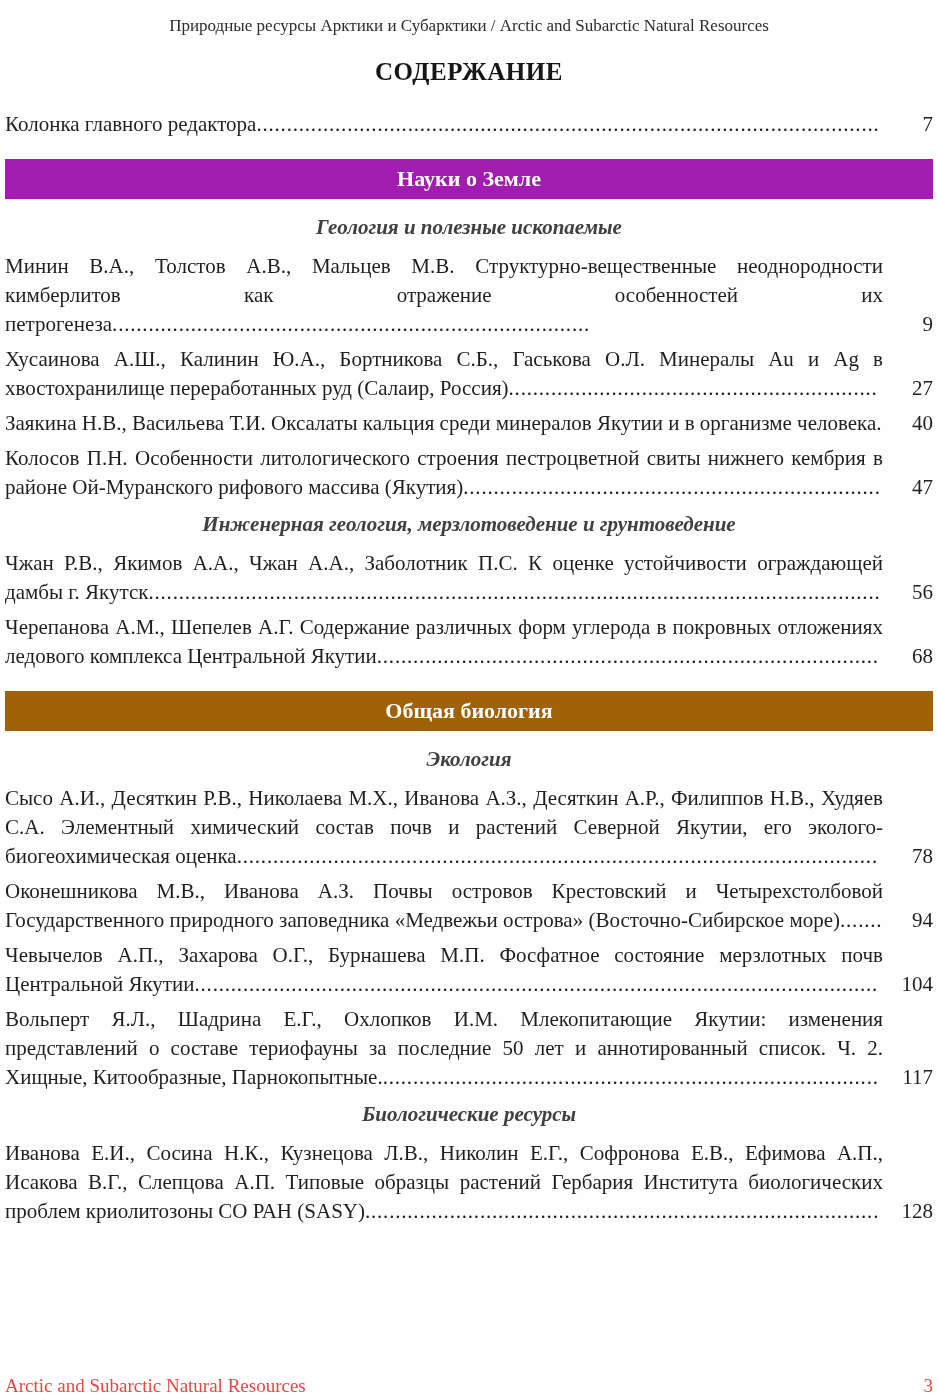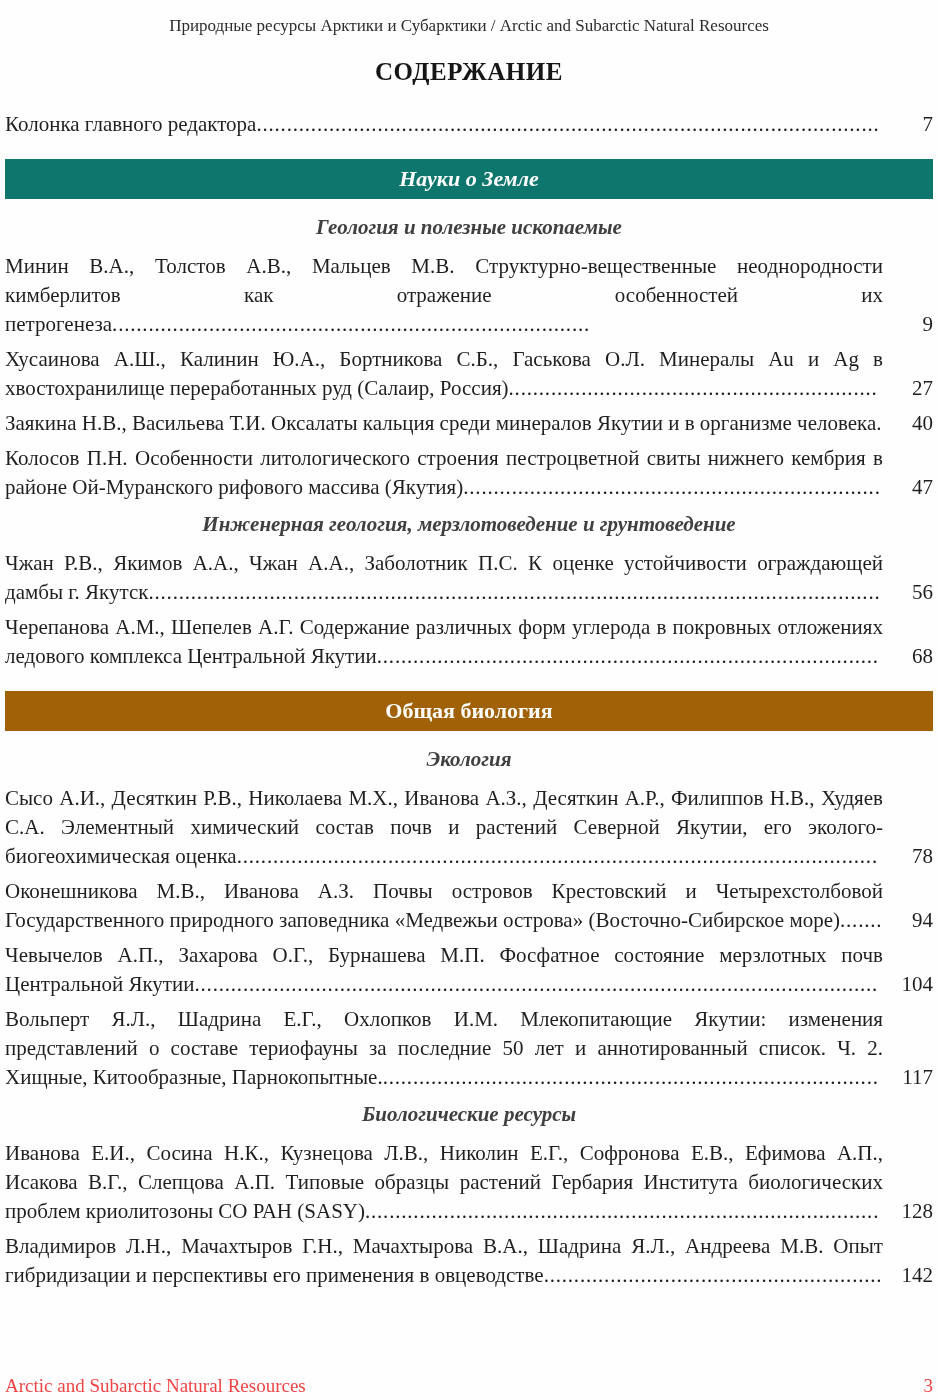--- a/index.html
+++ b/index.html
@@ -77,37 +77,36 @@
 <div class="page">
   <div class="running-header">Природные ресурсы Арктики и Субарктики / Arctic and Subarctic Natural Resources</div>
 
   <h1 class="toc-title">СОДЕРЖАНИЕ</h1>
 
   <div id="front-entries">
       <p class="entry"><span class="etitle">Колонка главного редактора</span><span class="dots">.......................................................................................................</span><span class="page-num">7</span></p>
     </div>
 
   <div id="sections">
-      <div class="band" style="background: #0f766e; color: rgb(255, 255, 255); font-style: italic;">Науки о Земле</div>
+      <div class="band" style="background: #a21caf; color: rgb(255, 255, 255);">Науки о Земле</div>
       <div class="subheading">Геология и полезные ископаемые</div>
       <p class="entry"><span class="authors">Минин В.А., Толстов А.В., Мальцев М.В.</span> <span class="etitle">Структурно-вещественные неоднородности кимберлитов как отражение особенностей их петрогенеза</span><span class="dots">...............................................................................</span><span class="page-num">9</span></p>
       <p class="entry"><span class="authors">Хусаинова А.Ш., Калинин Ю.А., Бортникова С.Б., Гаськова О.Л.</span> <span class="etitle">Минералы Au и Ag в хвостохранилище переработанных руд (Салаир, Россия)</span><span class="dots">.............................................................</span><span class="page-num">27</span></p>
       <p class="entry"><span class="authors">Заякина Н.В., Васильева Т.И.</span> <span class="etitle">Оксалаты кальция среди минералов Якутии и в организме человека</span><span class="dots">.</span><span class="page-num">40</span></p>
       <p class="entry"><span class="authors">Колосов П.Н.</span> <span class="etitle">Особенности литологического строения пестроцветной свиты нижнего кембрия в районе Ой-Муранского рифового массива (Якутия)</span><span class="dots">.....................................................................</span><span class="page-num">47</span></p>
       <div class="subheading later">Инженерная геология, мерзлотоведение и грунтоведение</div>
       <p class="entry"><span class="authors">Чжан Р.В., Якимов А.А., Чжан А.А., Заболотник П.С.</span> <span class="etitle">К оценке устойчивости ограждающей дамбы г. Якутск</span><span class="dots">.........................................................................................................................</span><span class="page-num">56</span></p>
       <p class="entry"><span class="authors">Черепанова А.М., Шепелев А.Г.</span> <span class="etitle">Содержание различных форм углерода в покровных отложениях ледового комплекса Центральной Якутии</span><span class="dots">...................................................................................</span><span class="page-num">68</span></p>
       <div class="band" style="background: #a16207; color: rgb(255, 255, 255);">Общая биология</div>
       <div class="subheading">Экология</div>
       <p class="entry"><span class="authors">Сысо А.И., Десяткин Р.В., Николаева М.Х., Иванова А.З., Десяткин А.Р., Филиппов Н.В., Худяев С.А.</span> <span class="etitle">Элементный химический состав почв и растений Северной Якутии, его эколого-биогеохимическая оценка</span><span class="dots">..........................................................................................................</span><span class="page-num">78</span></p>
       <p class="entry"><span class="authors">Оконешникова М.В., Иванова А.З.</span> <span class="etitle">Почвы островов Крестовский и Четырехстолбовой Государственного природного заповедника «Медвежьи острова» (Восточно-Сибирское море)</span><span class="dots">.......</span><span class="page-num">94</span></p>
       <p class="entry"><span class="authors">Чевычелов А.П., Захарова О.Г., Бурнашева М.П.</span> <span class="etitle">Фосфатное состояние мерзлотных почв Центральной Якутии</span><span class="dots">.................................................................................................................</span><span class="page-num">104</span></p>
       <p class="entry"><span class="authors">Вольперт Я.Л., Шадрина Е.Г., Охлопков И.М.</span> <span class="etitle">Млекопитающие Якутии: изменения представлений о составе териофауны за последние 50 лет и аннотированный список. Ч. 2. Хищные, Китообразные, Парнокопытные.</span><span class="dots">..................................................................................</span><span class="page-num">117</span></p>
       <div class="subheading later">Биологические ресурсы</div>
       <p class="entry"><span class="authors">Иванова Е.И., Сосина Н.К., Кузнецова Л.В., Николин Е.Г., Софронова Е.В., Ефимова А.П., Исакова В.Г., Слепцова А.П.</span> <span class="etitle">Типовые образцы растений Гербария Института биологических проблем криолитозоны СО РАН (SASY)</span><span class="dots">.....................................................................................</span><span class="page-num">128</span></p>
-      <p class="entry"><span class="authors">Владимиров Л.Н., Мачахтыров Г.Н., Мачахтырова В.А., Шадрина Я.Л., Андреева М.В.</span> <span class="etitle">Опыт гибридизации и перспективы его применения в овцеводстве</span><span class="dots">........................................................</span><span class="page-num">142</span></p>
     </div>
 
   <div class="footer">
     <span>Arctic and Subarctic Natural Resources</span>
     <span>3</span>
   </div>
 </div>
 
 </body></html>

